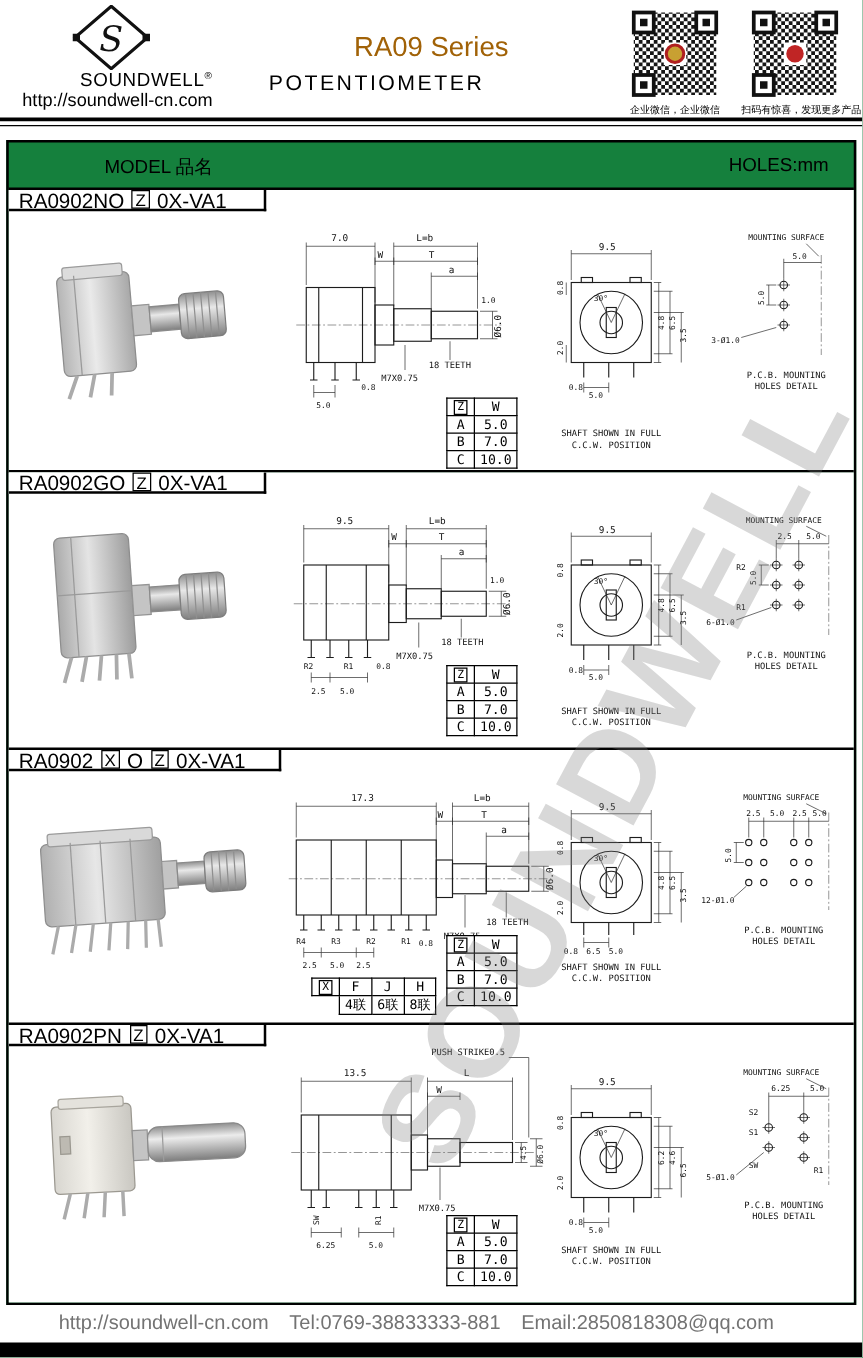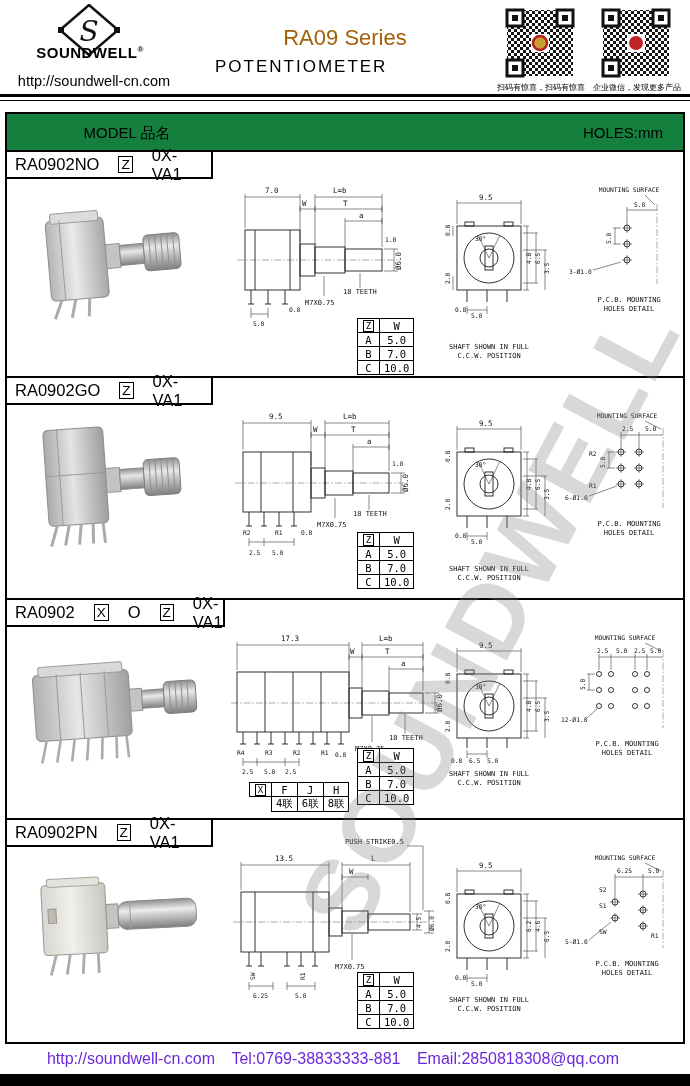--- a/index.html
+++ b/index.html
@@ -1,55 +1,55 @@
 <!DOCTYPE html>
 <html><head>
 <meta charset="utf-8">
 <style>
 *{margin:0;padding:0;box-sizing:border-box}
 html,body{width:690px;height:1086px}
 body{font-family:"Liberation Sans",sans-serif;background:#e8e8e8}
 .page{position:relative;width:690px;height:1086px;background:#fff;overflow:hidden}
 
 .logo{position:absolute;left:58px;top:4px}
-.company{position:absolute;left:10px;top:44px;width:160px;text-align:center;font-weight:700;font-size:15px;letter-spacing:.5px}
+.company{position:absolute;left:10px;top:56px;width:160px;text-align:right;font-weight:400;font-size:15px;letter-spacing:.5px}
 .reg{font-size:8px;vertical-align:super}
 .hurl{position:absolute;left:6px;top:73px;font-size:14.5px;width:176px;text-align:center}
 .series{position:absolute;left:215px;top:25px;width:260px;text-align:center;font-size:22px;color:#a16207}
 .product{position:absolute;left:215px;top:57px;width:260px;font-size:17px;letter-spacing:2px}
 .qr{position:absolute;top:8px}
 .qr1{left:505px}.qr2{left:601px}
 .qrcap{position:absolute;top:82px;font-size:8px;width:86px;text-align:center;white-space:nowrap}
 .qc1{left:497px}.qc2{left:593px}
 .rule{position:absolute;left:0;top:94px;width:690px;height:7px;border-top:3px solid #000;border-bottom:1px solid #000}
 
 .main{position:absolute;left:5px;top:112px;width:680px;height:932px;border:2px solid #000;background:#15803d}
 .thead{position:relative;height:38px;border-bottom:2px solid #000;font-size:15px}
 .thm{position:absolute;left:25px;top:10px;width:190px;text-align:center}
 .thd{position:absolute;left:320px;top:10px;width:250px;text-align:center}
 .thu{position:absolute;right:20px;top:10px}
 .row{position:relative;border-bottom:2px solid #000;background:#fff}
 .r1{height:226px}.r2{height:222px}.r3{height:220px}.r4{height:222px;border-bottom:none}
-.modelbox{position:absolute;left:0;top:0;height:27px;border-right:2px solid #000;border-bottom:2px solid #000;display:flex;align-items:center;gap:18px;padding:0 8px;font-size:16.5px;background:#fff;z-index:6}
+.modelbox{position:absolute;left:0;top:0;height:17px;border-right:2px solid #000;border-bottom:2px solid #000;display:flex;gap:5px;padding:0 8px;font-size:16.5px;background:#fff;z-index:6}
 .mbw{width:206px}.mbw3{width:218px}
 .boxed{display:inline-block;border:1.5px solid #000;padding:0 2px;font-size:13.5px;line-height:15px;margin:0 1px}
 .photo{position:absolute;left:12px;top:34px}
 .drawing{position:absolute;left:210px;top:0}
 
 .zw,.xt{position:absolute;border-collapse:collapse;background:#fff;z-index:5}
 .zw td,.zw th,.xt td,.xt th{border:1px solid #000;font-family:"DejaVu Sans Mono",monospace;font-size:10.5px;font-weight:400;padding:0 4px;text-align:center;height:14px;min-width:22px;background:#fff}
 .zw{left:350px}
 .zwr1{top:166px}.zwr2{top:154px}.zwr3{top:148px}.zwr4{top:152px}
 .xt{left:242px;top:182px}
 .xt .nob{border:none;background:transparent}
 .bxm{display:inline-block;border:1px solid #000;padding:0 2px;font-size:9px;line-height:10px}
 
 .wm{position:absolute;left:90px;top:560px;width:800px;text-align:center;font-size:102px;font-weight:700;letter-spacing:4px;color:rgba(125,125,125,.30);transform:rotate(-62deg);z-index:20;pointer-events:none}
 
-.ftr{position:absolute;left:0;top:1050px;width:666px;text-align:center;font-size:16px;color:#6d28d9}
+.ftr{position:absolute;left:0;top:1050px;width:666px;text-align:center;font-size:16px;color:#737373}
 .ftr span{margin:0 6px}
 .fbar{position:absolute;left:0;top:1074px;width:690px;height:12px;background:#000}
 
 .ln{stroke:#1c1c1c;stroke-width:.9;fill:none}
 .tn{stroke:#2a2a2a;stroke-width:.55;fill:none}
 .cl{stroke:#666;stroke-width:.55;fill:none;stroke-dasharray:7 2 1.5 2}
 .dim{font-family:"DejaVu Sans Mono",monospace;font-size:7.5px;fill:#101010}
 .d6{font-size:6.3px}.d7{font-size:7px}
 svg text{user-select:none}
 </style>
@@ -102,22 +102,22 @@
       <rect x="2" y="2" width="16" height="16" fill="#fff" stroke="#111" stroke-width="3"></rect>
         <rect x="7" y="7" width="6" height="6" fill="#111"></rect>
       <rect x="52" y="2" width="16" height="16" fill="#fff" stroke="#111" stroke-width="3"></rect>
         <rect x="57" y="7" width="6" height="6" fill="#111"></rect>
       <rect x="2" y="52" width="16" height="16" fill="#fff" stroke="#111" stroke-width="3"></rect>
         <rect x="7" y="57" width="6" height="6" fill="#111"></rect>
     </g>
     <rect x="26" y="26" width="18" height="18" fill="#fff"></rect>
       <circle cx="35" cy="35" r="7" fill="#c02525"></circle>
   </svg>
-  <div class="qrcap qc1">扫码有惊喜，扫码有惊喜</div>
-  <div class="qrcap qc2">企业微信，发现更多产品</div>
+  <div class="qrcap qc1">企业微信，企业微信</div>
+  <div class="qrcap qc2">扫码有惊喜，发现更多产品</div>
   <div class="rule"></div>
 
   <div class="main">
     <div class="thead">
       <div class="thm">MODEL 品名</div>
       <div class="thu">HOLES:mm</div>
     </div>
 
     <div class="row r1">
       <div class="modelbox mbw">

